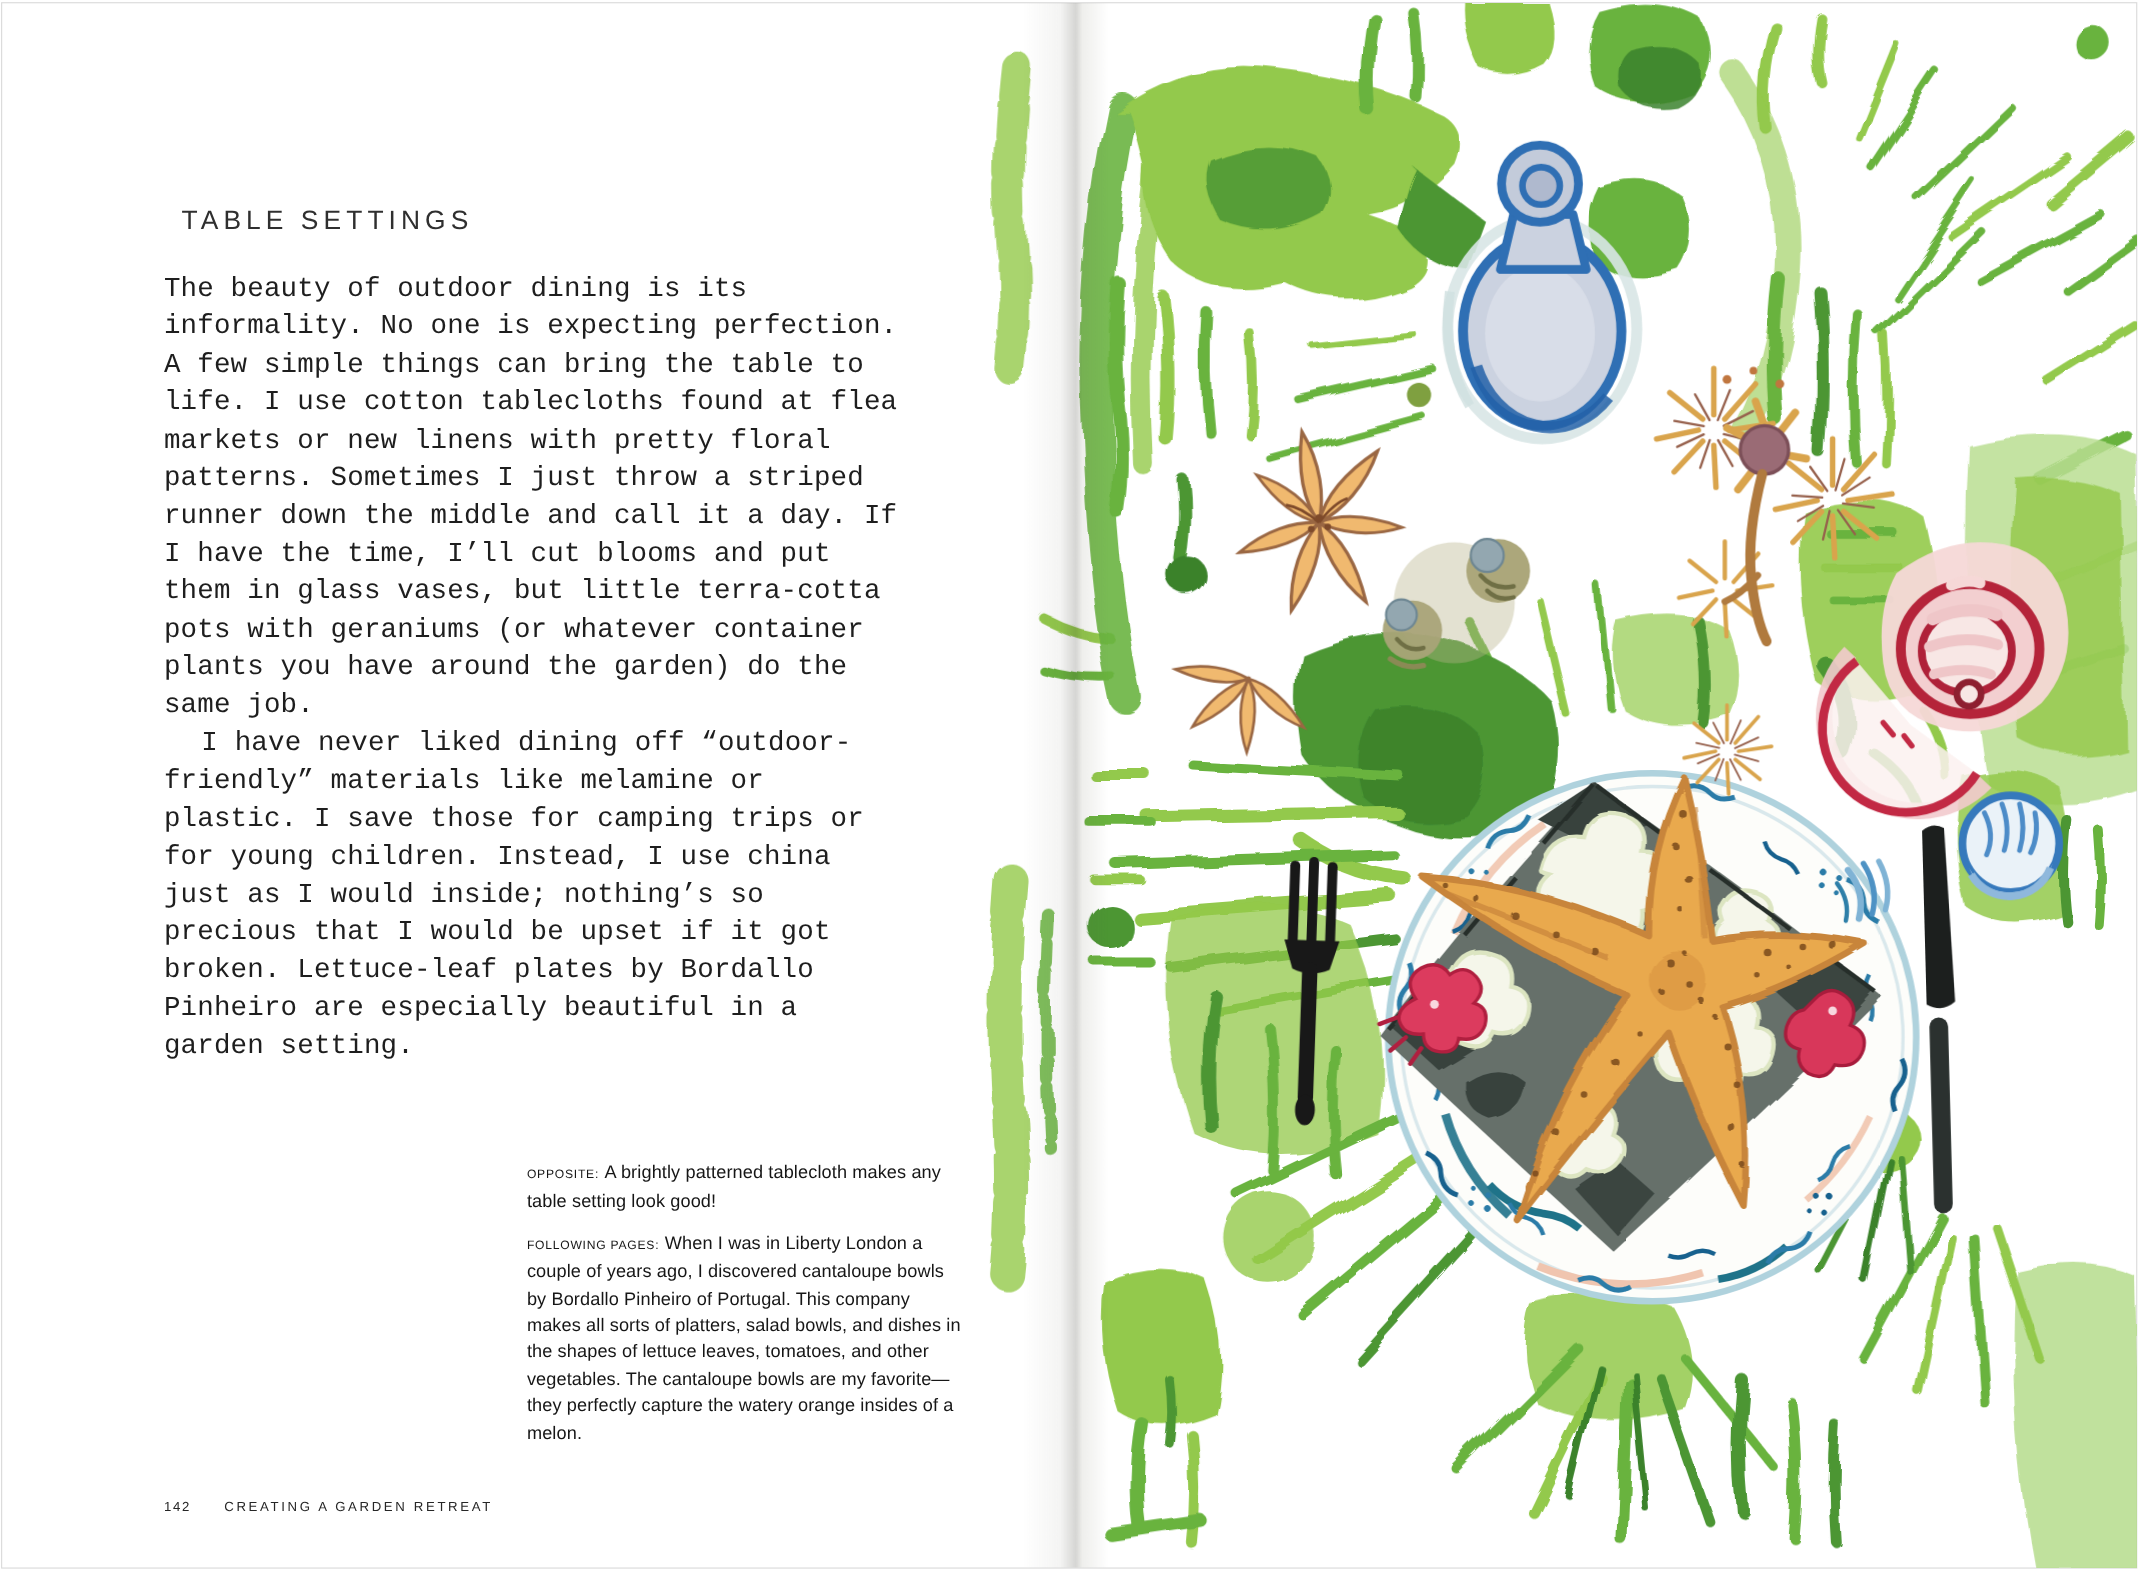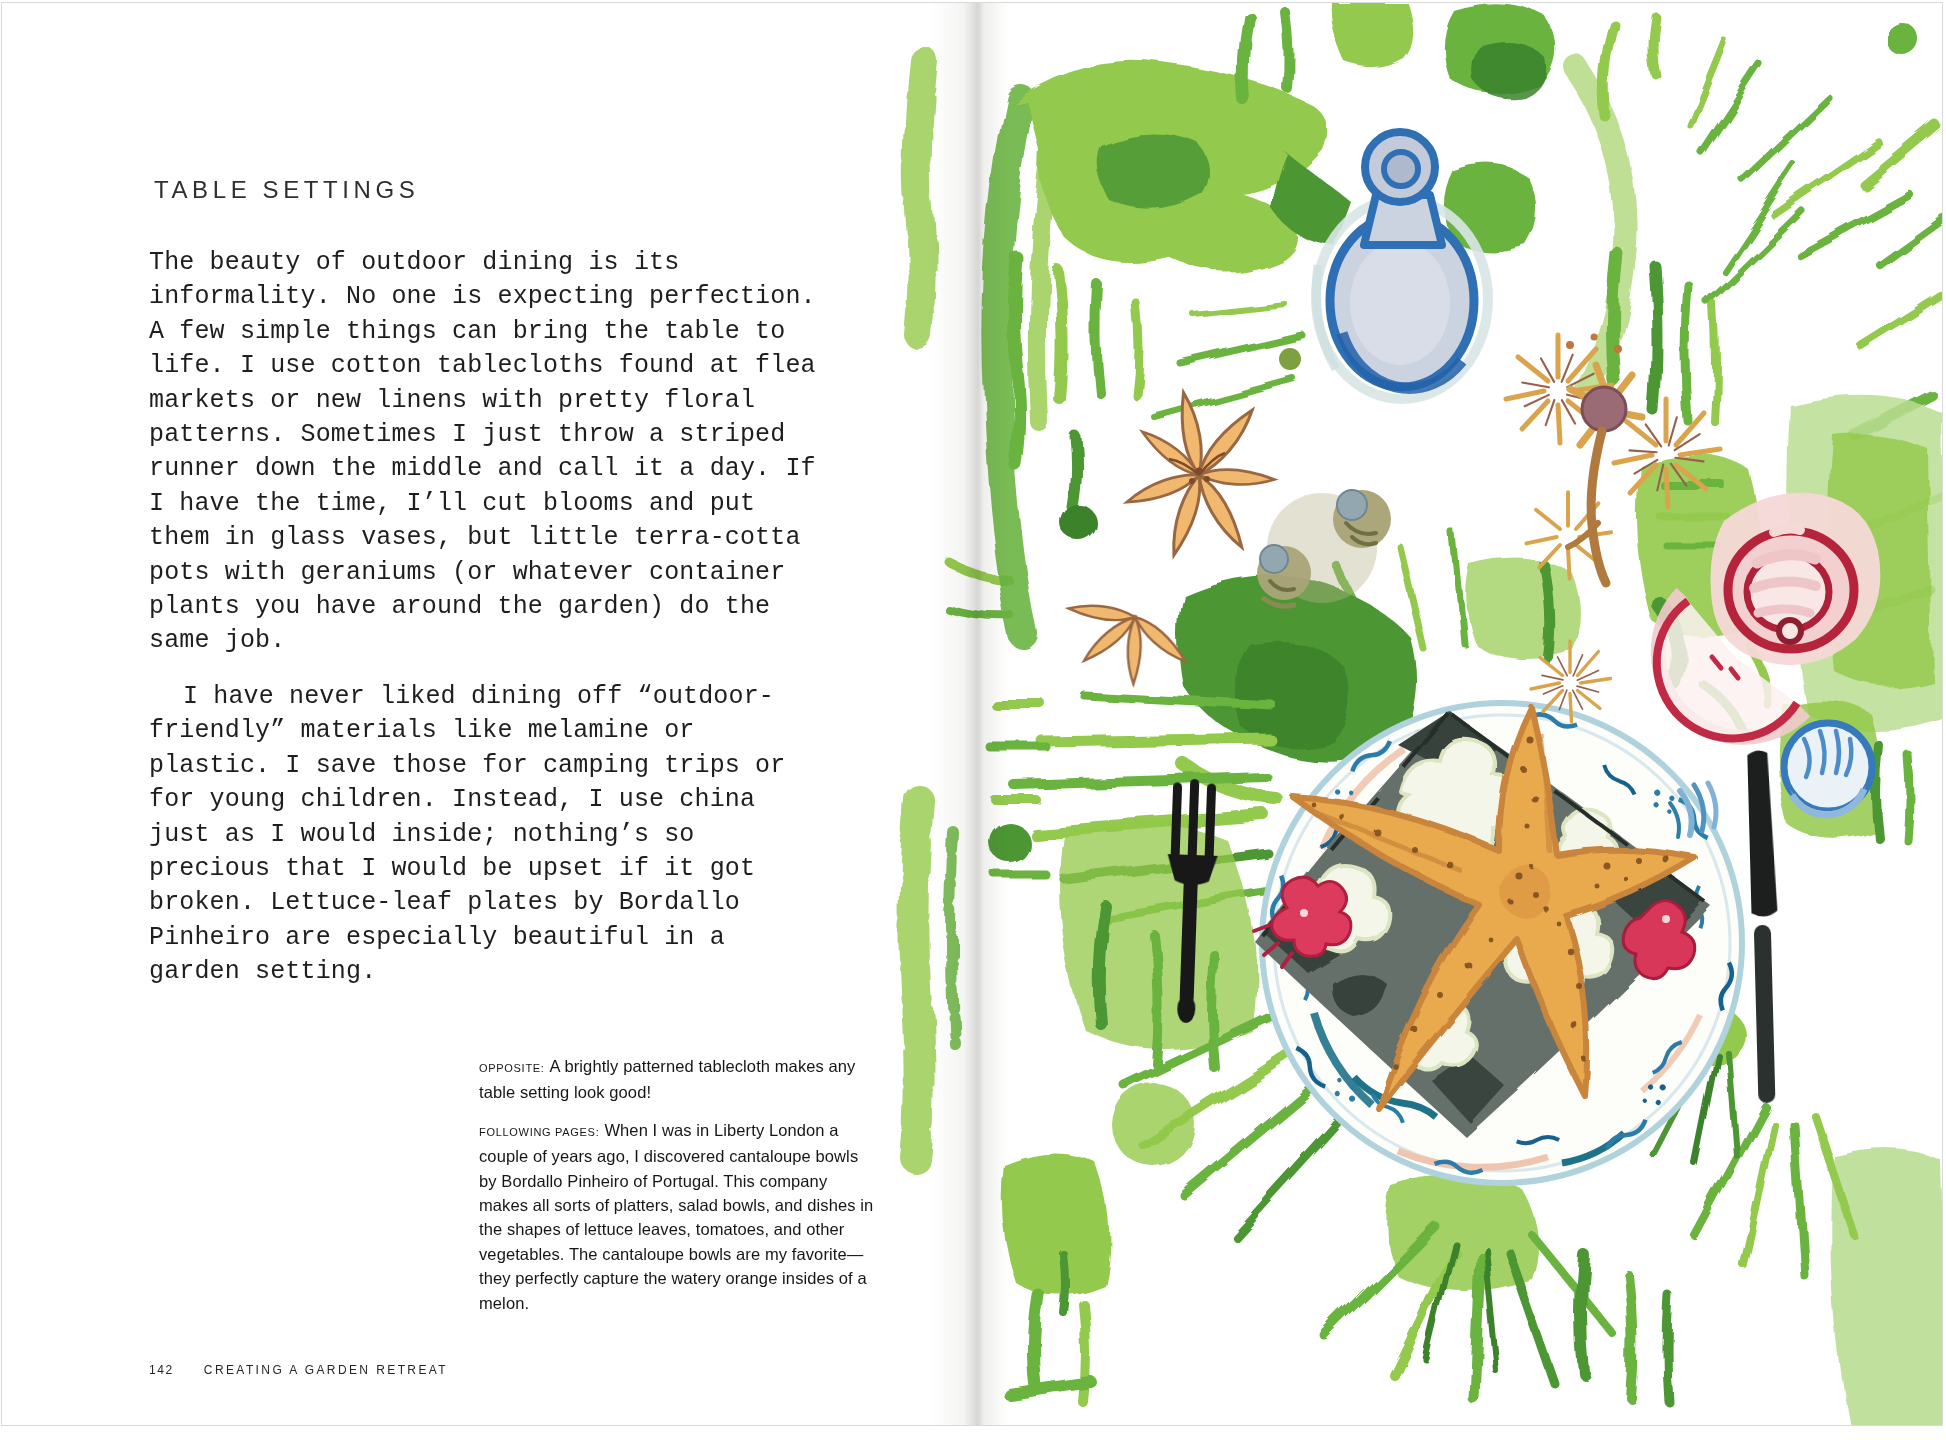--- a/index.html
+++ b/index.html
@@ -1,26 +1,26 @@
 <!DOCTYPE html>
 <html><head>
 <meta charset="utf-8">
 <style>
   html,body{margin:0;padding:0;background:#ffffff;}
   body{width:1946px;height:1440px;position:relative;font-family:"Liberation Sans",sans-serif;overflow:hidden;}
   .spread{position:absolute;left:1px;top:2px;width:1942px;height:1424px;background:#fff;
           border:1px solid #d9d9d9;box-sizing:border-box;overflow:hidden;}
   
-  .page-title{position:absolute;left:147px;top:168px;margin:5px;font-size:24px;font-weight:500;
+  .page-title{position:absolute;left:147px;top:168px;margin:16px;font-size:24px;font-weight:500;
               letter-spacing:4.6px;color:#2f2f2f;font-family:"Liberation Sans",sans-serif;}
   .body-text{position:absolute;left:147px;top:243px;width:668px;
              font-family:Liberation Mono, monospace;font-size:25px;line-height:34.4px;
              color:#1e1e1e;letter-spacing:.15px;}
   .body-text p{margin:0;}
-  .body-text p.indent{text-indent:34px;margin-top:21px;}
+  .body-text p.indent{text-indent:34px;}
   .captions{position:absolute;left:477px;top:1051px;width:399px;font-size:16.5px;
             line-height:24.4px;color:#161616;letter-spacing:.1px;}
   .captions p{margin:0 0 13px 0;}
   .cap-lead{font-size:11px;letter-spacing:.7px;margin-right:5px;}
   .page-footer{position:absolute;left:147px;top:1360px;font-size:12px;letter-spacing:2.4px;
                color:#262626;}
   .folio{margin-right:30px;letter-spacing:1.6px;}
   
   .gutter{position:absolute;left:928px;top:0;width:100px;height:100%;z-index:6;pointer-events:none;
           background:linear-gradient(90deg,rgba(0,0,0,0) 0%,rgba(70,70,52,.06) 34%,

